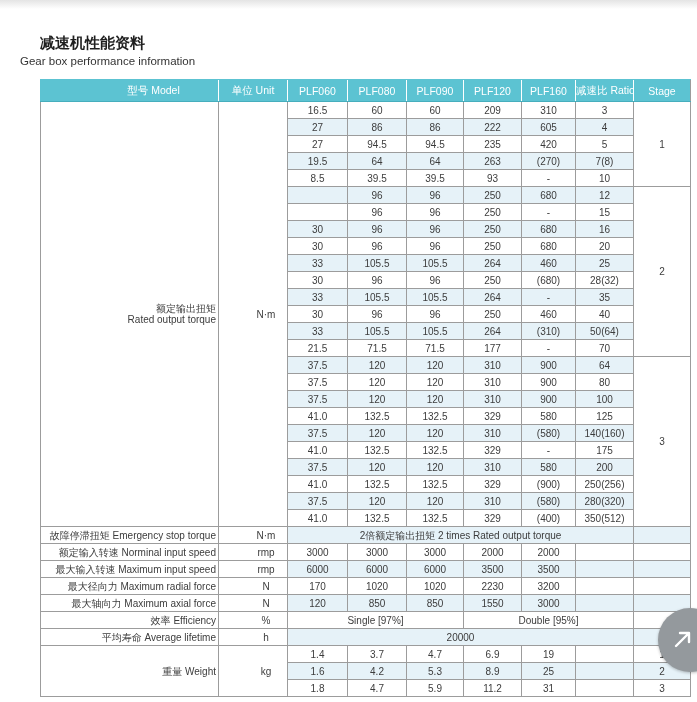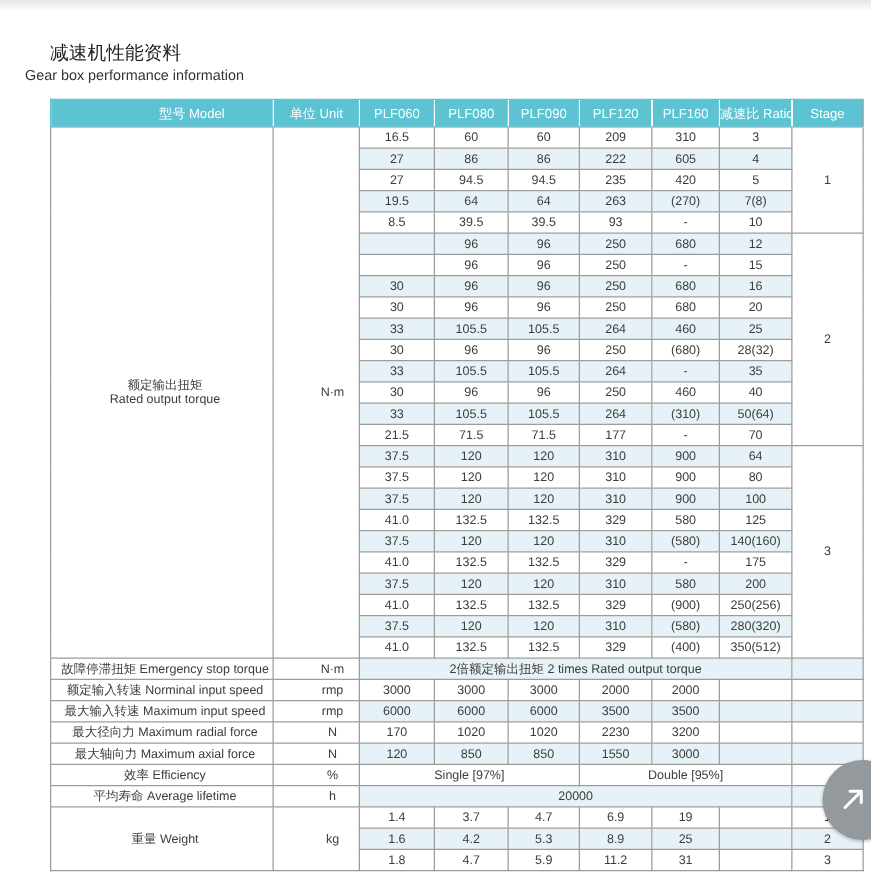--- a/index.html
+++ b/index.html
@@ -12,38 +12,38 @@
     --fab-bg:#94999d;
   }
   *{box-sizing:border-box;}
   html,body{margin:0;padding:0;}
   body{
     width:697px;height:702px;background:#fff;overflow:hidden;position:relative;
     font-family:"Liberation Sans","DejaVu Sans",sans-serif;color:var(--text);
   }
   .top-fade{position:absolute;top:0;left:0;width:697px;height:9px;
     background:linear-gradient(#e4e4e4,#ffffff);}
-  .page-title{margin:34px 1px 0 40px;font-size:15px;font-weight:normal;color:var(--title);line-height:18px;}
+  .page-title{margin:34px 1px 0 40px;font-size:15px;font-weight:bold;color:var(--title);line-height:18px;}
   .page-subtitle{margin:2px 0 0 20px;font-size:11.5px;color:#333;line-height:15px;}
   table.perf{
     border-collapse:collapse;table-layout:fixed;width:650px;margin:10px 0 0 40px;
     font-size:10px;color:var(--text);border:1px solid var(--border);
   }
   thead th{
     background:var(--header-bg);color:#fff;font-weight:normal;font-size:10.5px;
     height:22px;padding:0;border-left:1px solid rgba(255,255,255,.55);
     border-bottom:1px solid var(--header-edge);border-top:1px solid var(--header-bg);
     white-space:nowrap;overflow:hidden;
   }
   thead th:first-child{border-left:1px solid var(--header-bg);padding-left:48px;}
   td{
     border:1px solid var(--border);height:17px;padding:0 2px;text-align:center;
     white-space:nowrap;overflow:hidden;line-height:1.1;
   }
-  td.label{text-align:center;padding-left:7px;}
+  td.label{text-align:right;padding-left:7px;}
   td.unit{text-align:center;padding-left:28px;}
   tr.alt td.d{background:var(--stripe);}
   td.stage-merged{background:#fff;}
   .fab{
     position:absolute;left:658px;top:608px;width:64px;height:64px;border-radius:50%;
     background:var(--fab-bg);box-shadow:0 1px 3px rgba(0,0,0,.25);cursor:pointer;
   }
   .fab svg{position:absolute;left:12px;top:18px;}
 </style>
 </head>

